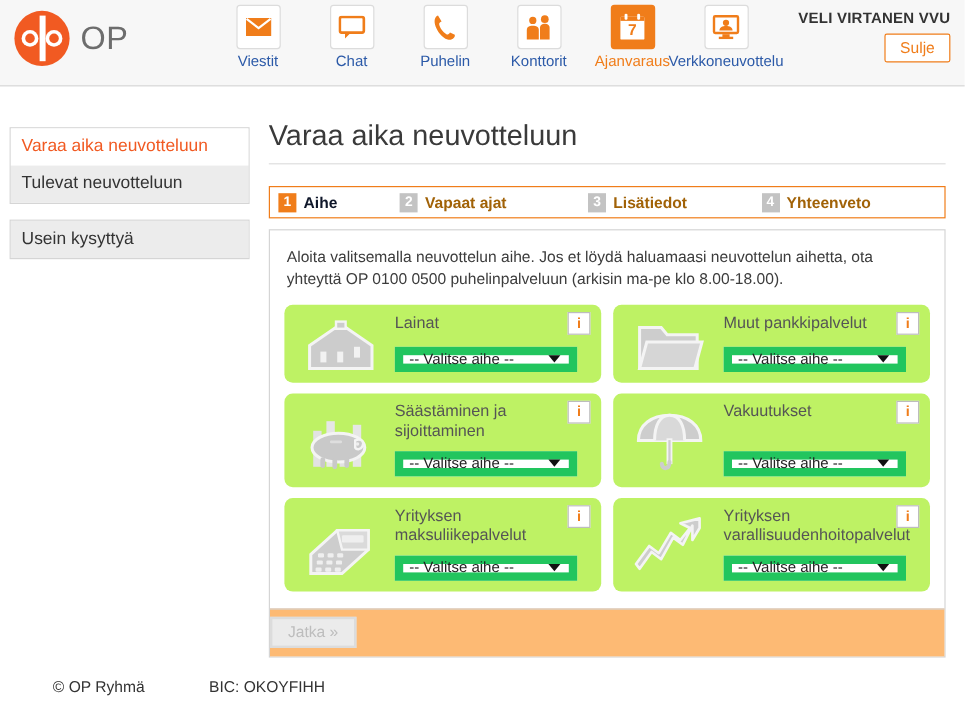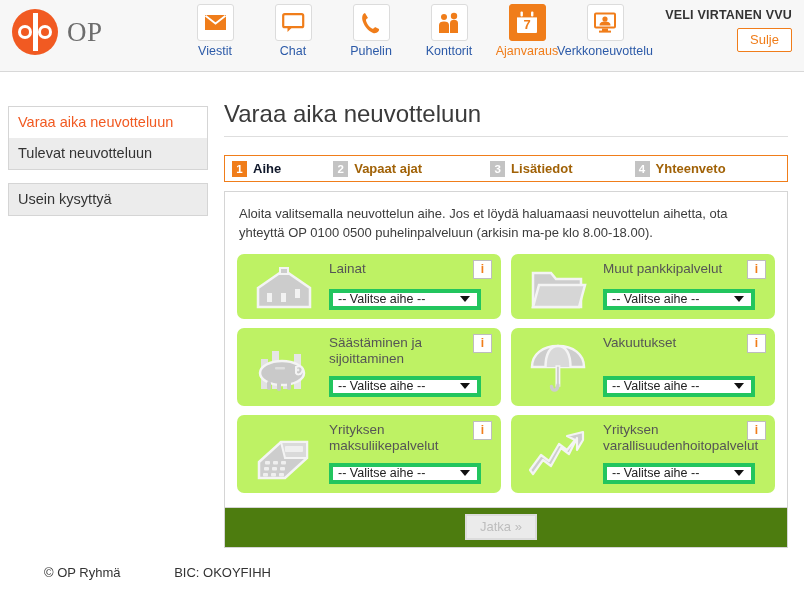--- a/index.html
+++ b/index.html
@@ -13,21 +13,21 @@
 
   
   #header {
     position: relative;
     height: 72px;
     background: #f7f7f7;
     border-bottom: 1px solid #d8d8d8;
   }
   #logo-area {
     position: absolute; left: 12px; top: 9px;
-    display: flex; align-items: center; gap: 9px; font-family: Liberation Serif, serif;
+    display: flex; align-items: center; gap: 9px;
   }
   .op-mark {
     width: 46px; height: 46px; border-radius: 50%;
     background: #f15a22; position: relative;
   }
   .op-mark .bar {
     position: absolute; left: 21px; top: 4px;
     width: 5px; height: 38px; background: #ffffff;
   }
   .op-mark .dotl, .op-mark .dotr {
@@ -152,37 +152,37 @@
   }
   .info-btn {
     position: absolute; right: 9px; top: 6px;
     width: 19px; height: 19px; border: 1px solid #bdbdbd;
     background: #ffffff; color: #f07d1a; font-size: 12px;
     font-weight: bold; display: flex; align-items: center;
     justify-content: center; cursor: pointer; font-style: normal;
   }
   .card-select {
     position: absolute; left: 92px; bottom: 9px;
-    width: 152px; height: 21px; border: 4px solid #22c55e;
+    width: 152px; height: 21px; border: 7px solid #22c55e;
     background: #ffffff; display: flex; align-items: center;
     padding: 0 5px; cursor: pointer; margin-top: 40px;
   }
   .card-select .sel-text {
     font-size: 12.5px; color: #222222; flex: 1;
   }
   .card-select .caret {
     width: 0; height: 0; border-left: 5px solid transparent;
     border-right: 5px solid transparent; border-top: 6px solid #111111;
     margin-right: 2px;
   }
 
   #panel-footer {
-    background: #4d7c0f; border-top: 1px solid #d5d5d5;
+    background: #fdba74; border-top: 1px solid #d5d5d5;
     height: 40px; display: flex; align-items: center;
-    justify-content: center; padding-right: 10px;
+    justify-content: flex-start; padding-right: 10px;
   }
   #continue-button {
     border: 2px solid #dcdcdc; background: #ebebeb; color: #bdbdbd;
     font-size: 13px; padding: 3px 13px 4px 13px; cursor: default;
   }
 
   
   #footer {
     position: absolute; left: 8px; bottom: 18px;
     font-size: 13px; color: #333333;

